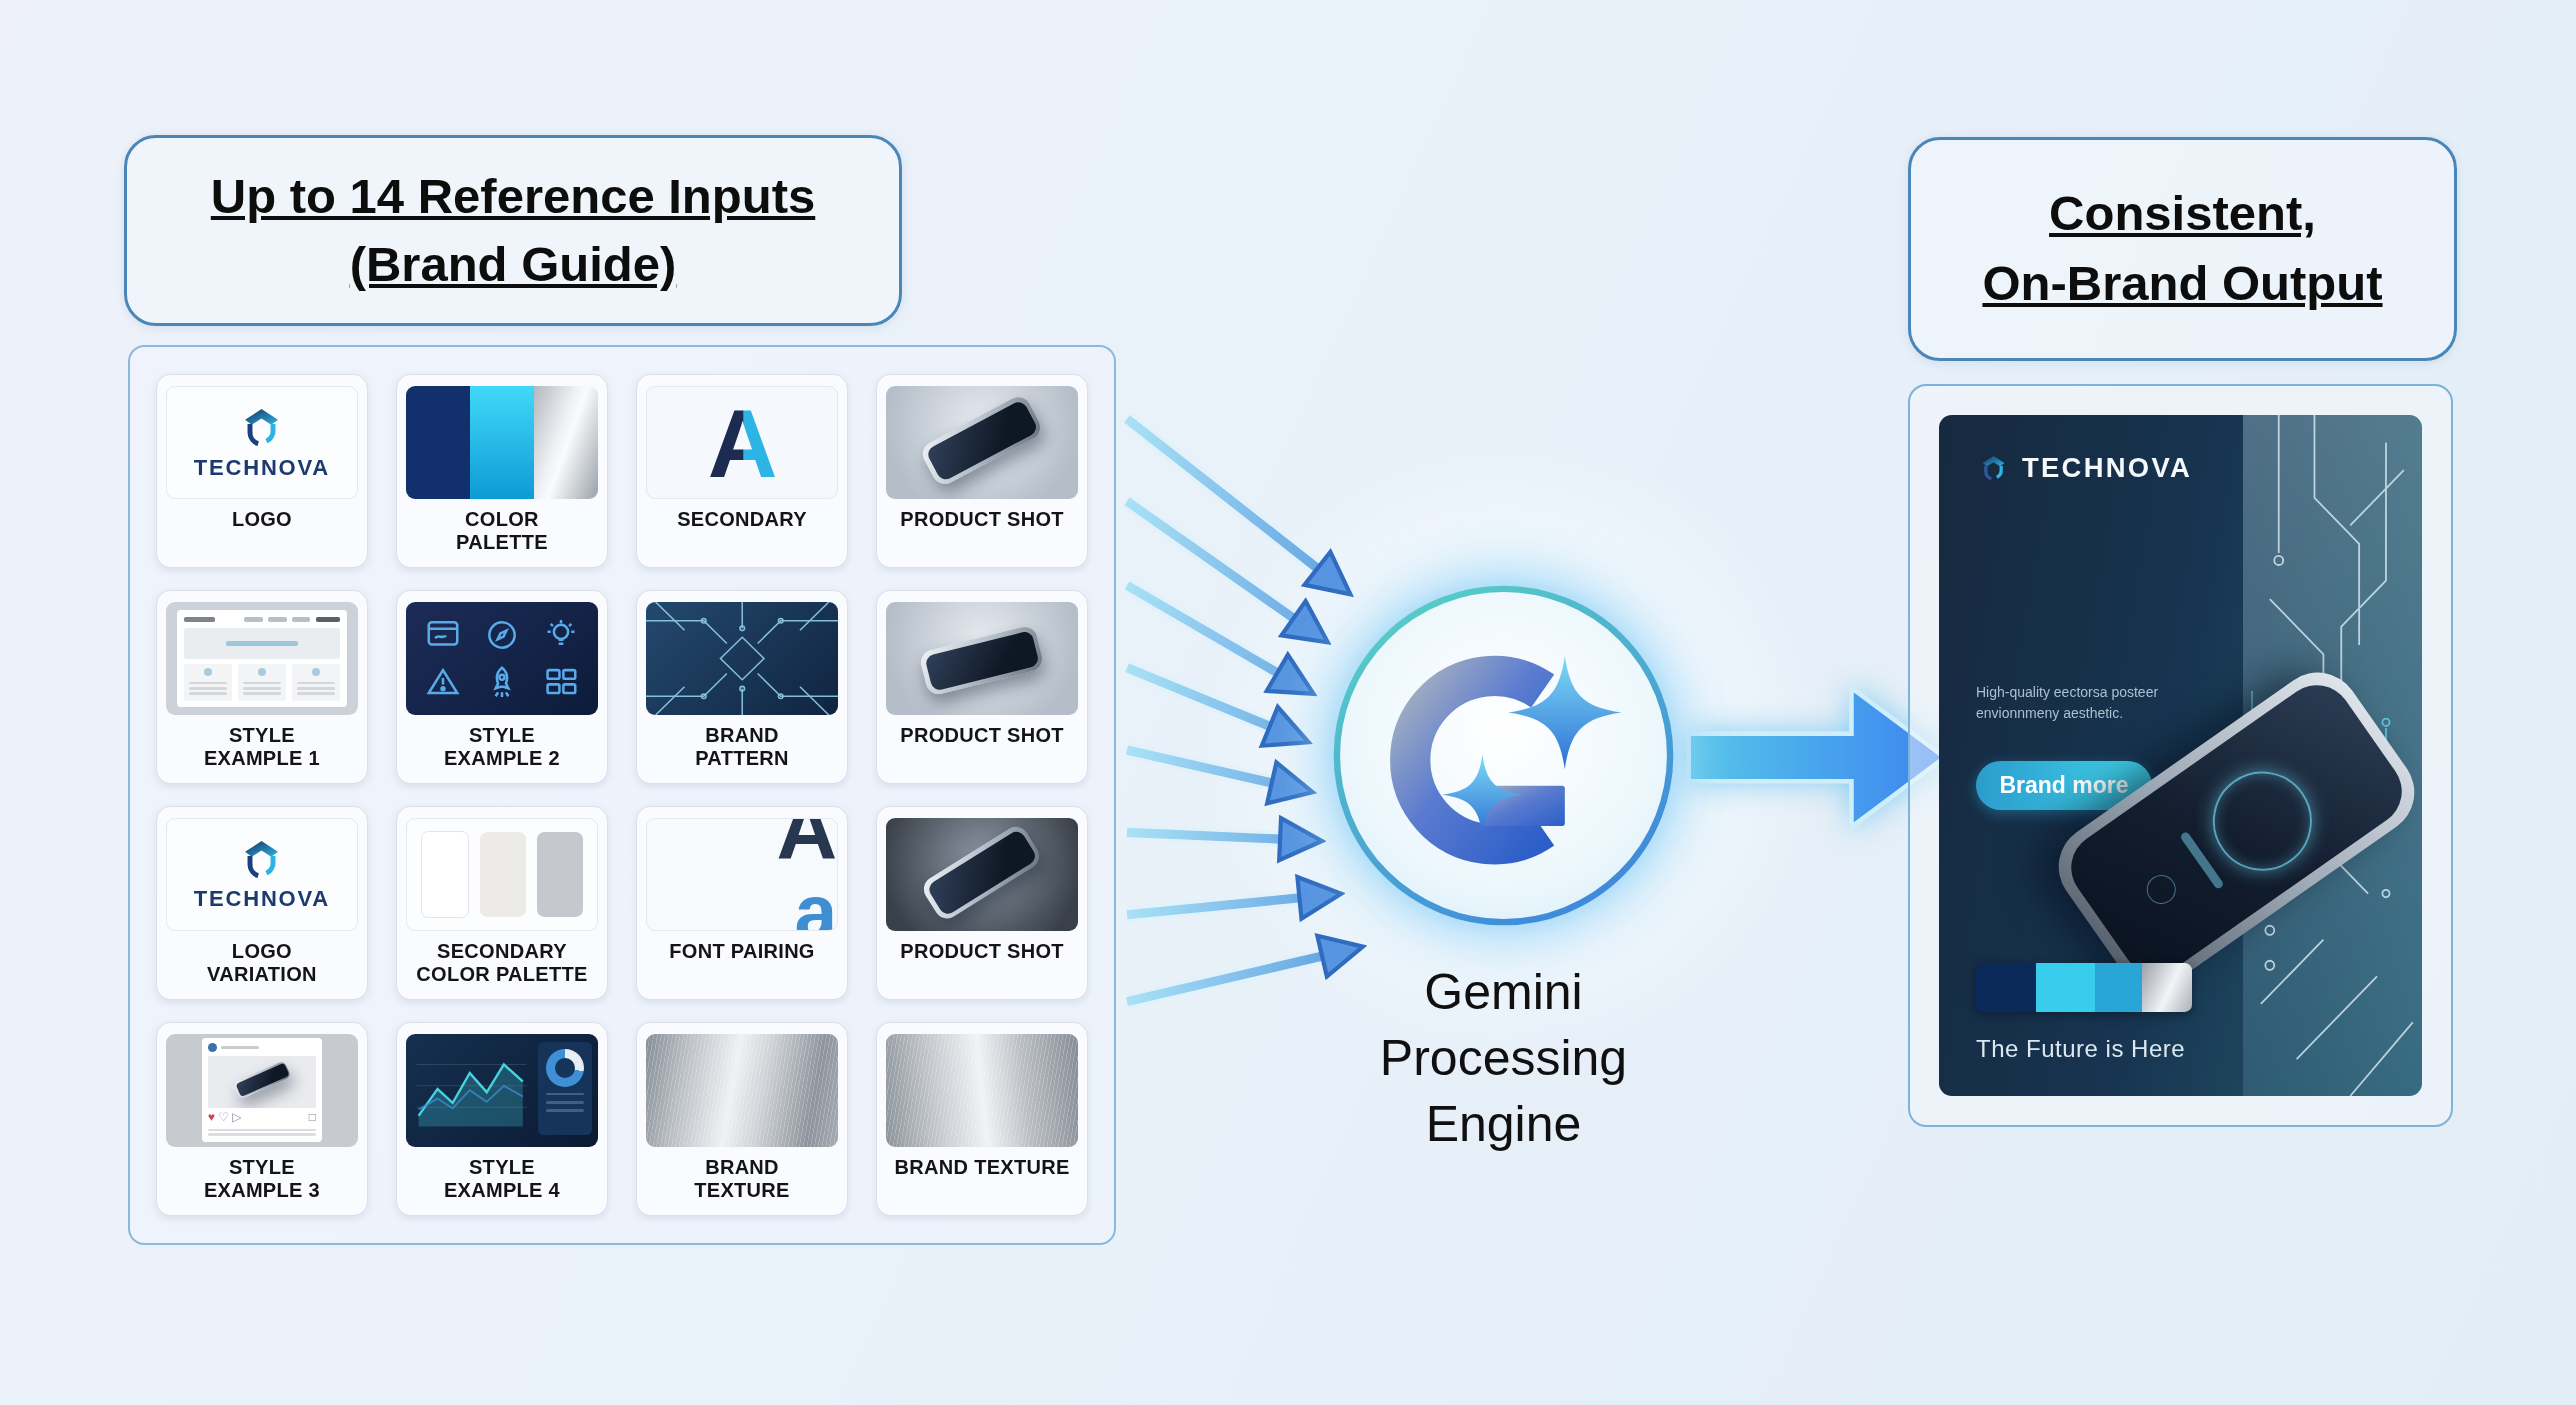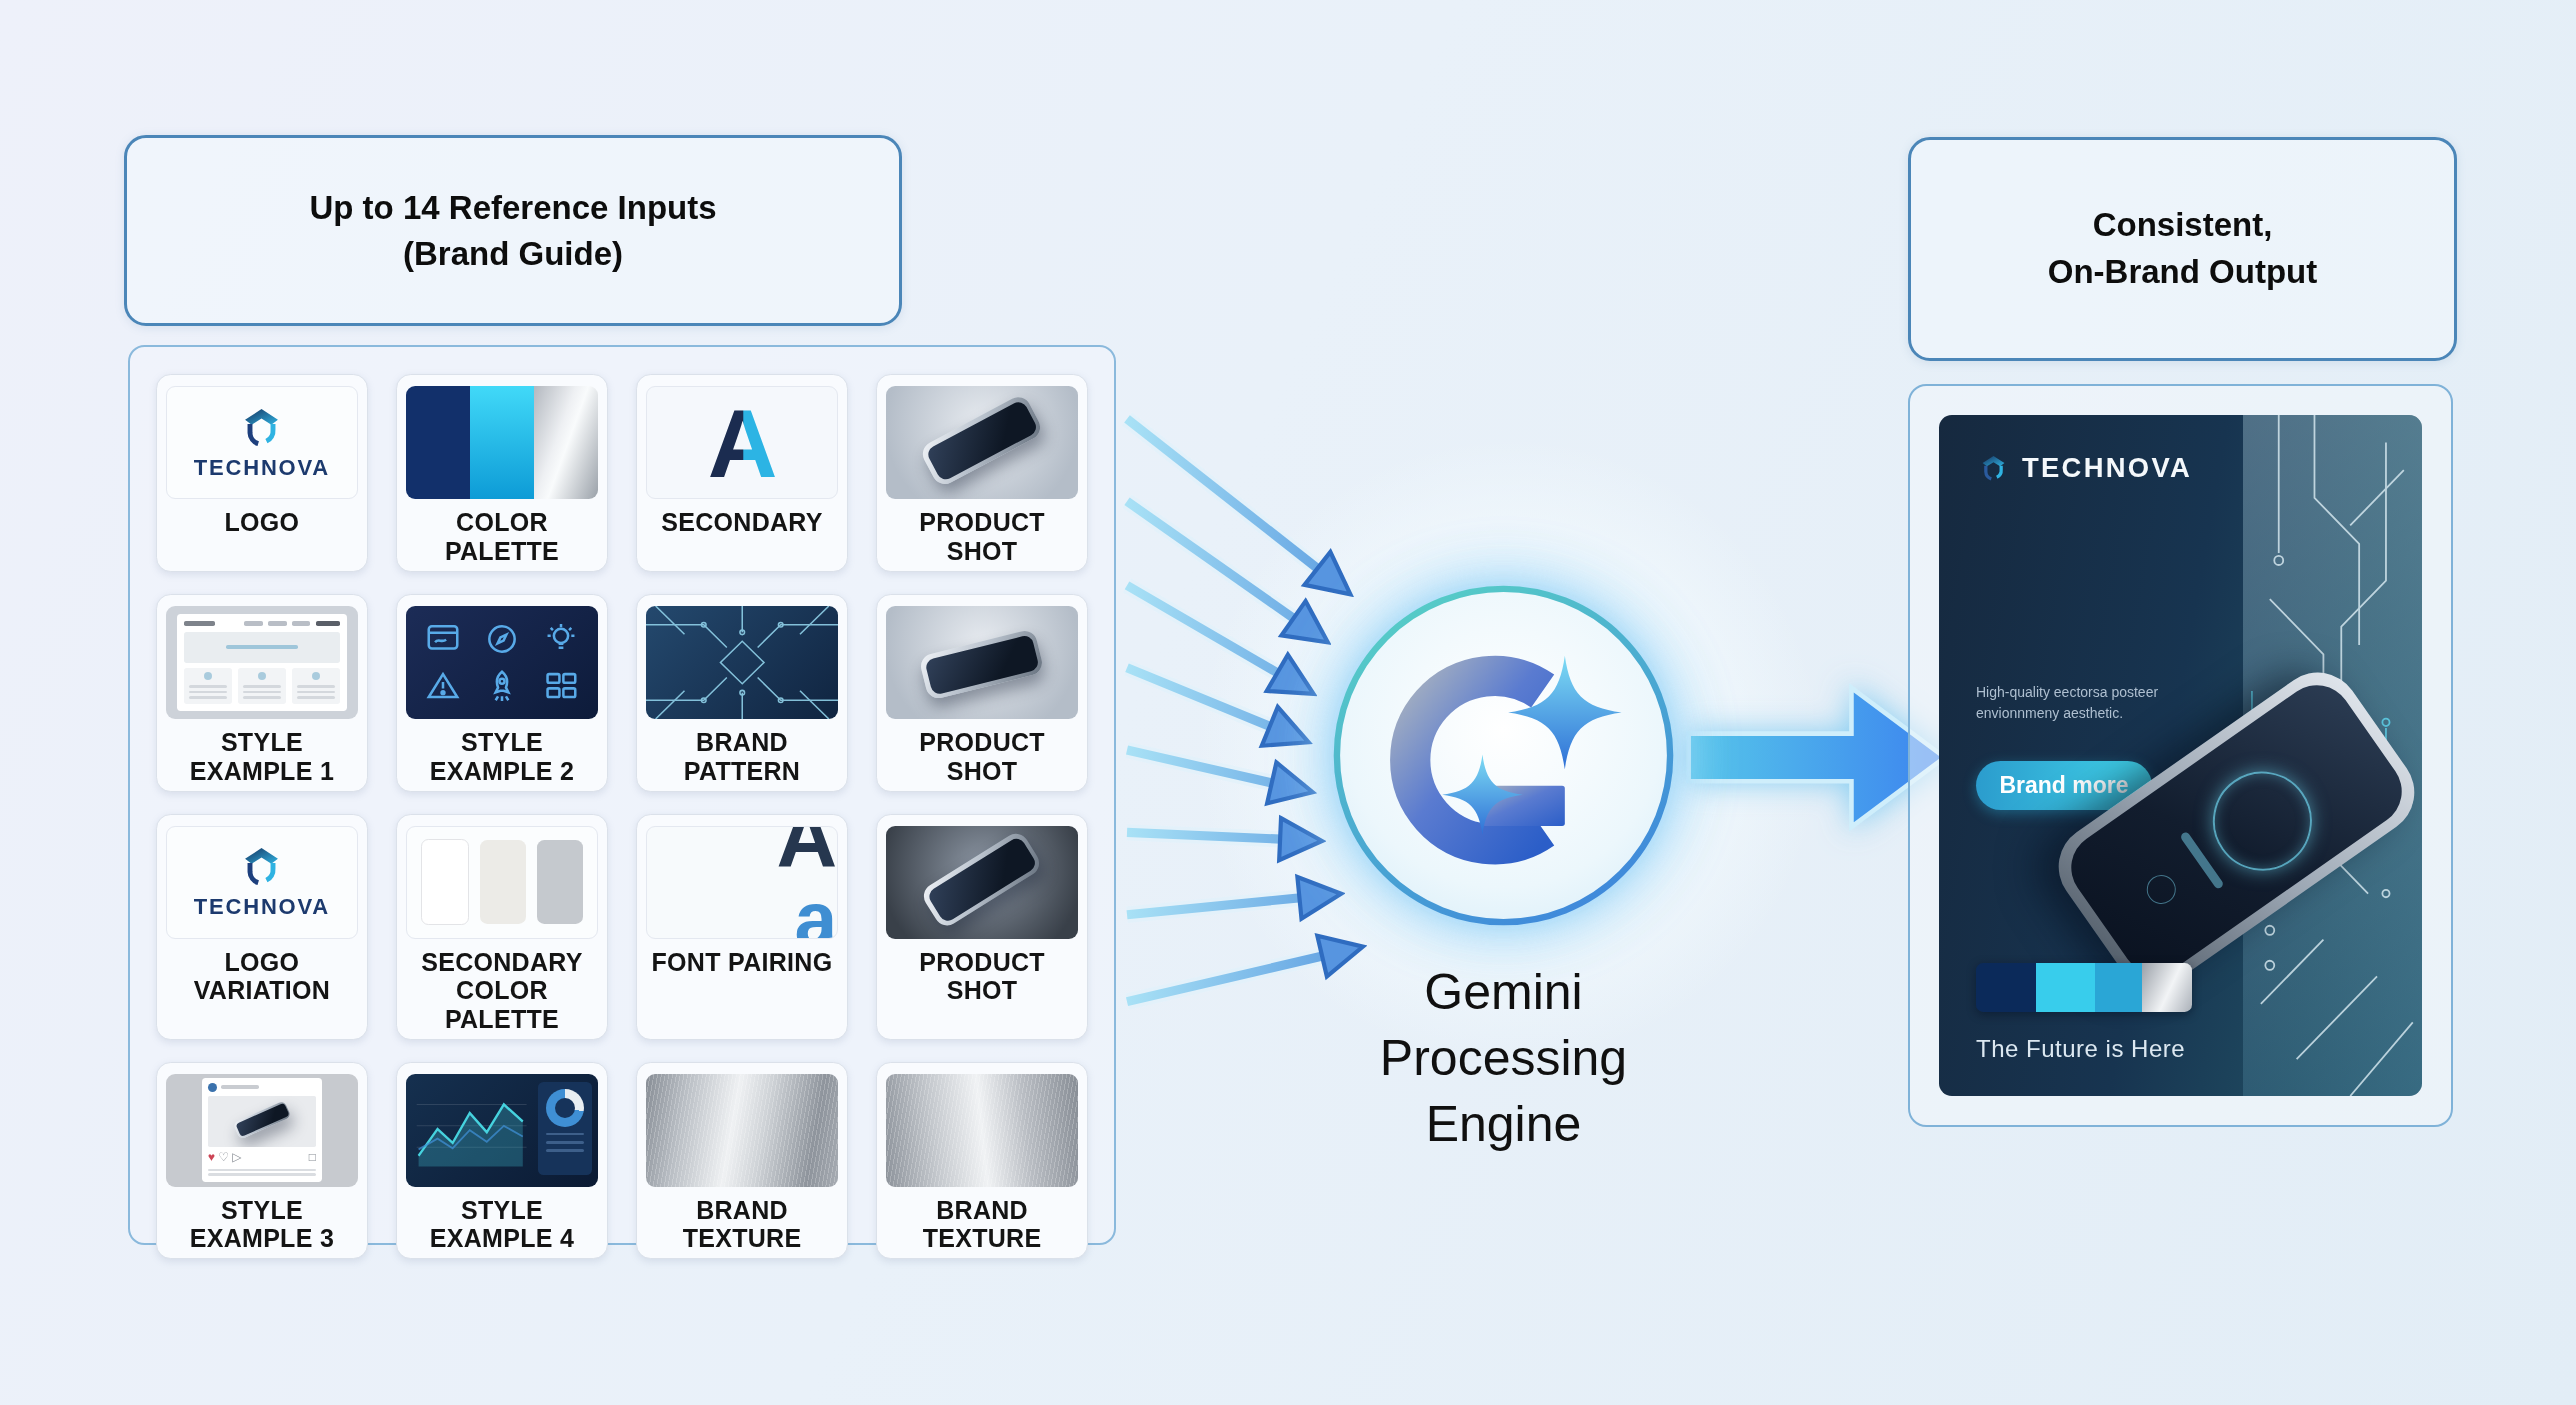--- a/index.html
+++ b/index.html
@@ -4,36 +4,36 @@
 <style>
   html,body{margin:0;padding:0;background:#dfe8f2;}
   .canvas{position:relative;width:2576px;height:1405px;overflow:hidden;
     background:linear-gradient(115deg,#eef1fa 0%,#e9f1f9 45%,#e2edf6 100%);
     font-family:"Liberation Sans","DejaVu Sans",sans-serif;color:#111;}
   .center-glow{position:absolute;left:1198px;top:430px;width:622px;height:640px;border-radius:50%;
     background:radial-gradient(circle,#ffffff 0%,rgba(245,252,255,.95) 30%,rgba(240,250,255,0) 70%);}
 
   
   .title-box{position:absolute;display:flex;align-items:center;justify-content:center;text-align:center;
-    border:3.7px solid #4b86b8;border-radius:22px;background:rgba(243,248,254,.55);
-    font-weight:bold;font-size:33px;line-height:1.38;white-space:pre-line;color:#0d0d0d;
-    box-shadow:0 1.8px 9.1px rgba(90,130,170,.15);}
+    border:3.7px solid #4b86b8;border-radius:32px;background:rgba(243,248,254,.55);
+    font-weight:bold;font-size:49px;line-height:1.38;white-space:pre-line;color:#0d0d0d;
+    box-shadow:0 1.8px 9.1px rgba(90,130,170,.15);text-decoration:underline;}
   .input-title{left:124px;top:135px;width:772px;height:185px;}
   .output-title{left:1908px;top:137px;width:543px;height:218px;line-height:1.42;}
 
   
   .input-panel{position:absolute;left:128px;top:345px;width:988px;height:900px;box-sizing:border-box;
     border:2.7px solid #8ab9dc;border-radius:16.5px;background:rgba(243,247,252,.45);
     padding:27.4px 25.6px;display:grid;grid-template-columns:repeat(4,1fr);grid-template-rows:repeat(4,1fr);
     gap:22px 27.4px;}
   .tile{background:#f9fbfe;border:1.8px solid #dbe1ea;border-radius:14.6px;
     box-shadow:0 2.7px 7.3px rgba(120,140,170,.18);display:flex;flex-direction:column;align-items:center;
     padding:11px 9.1px 5.5px;box-sizing:border-box;}
   .thumb{width:100%;height:113px;border-radius:9.1px;overflow:hidden;position:relative;flex:0 0 auto;}
-  .tile-label{margin-top:9.1px;font-size:25px;font-weight:bold;line-height:1.14;text-align:center;
+  .tile-label{margin-top:9.1px;font-size:20px;font-weight:bold;line-height:1.14;text-align:center;
     color:#141414;white-space:pre-line;letter-spacing:0.3px;}
   .frame{background:#fbfdfe;border:1.8px solid #e4e8f0;box-sizing:border-box;display:flex;
     flex-direction:column;align-items:center;justify-content:center;gap:3.7px;}
   .wordmark{font-size:22px;font-weight:bold;color:#1c3a6e;letter-spacing:1.8px;}
 
   .palette{display:flex;}
   .palette .sw{flex:1;height:100%;}
   .sw-navy{background:#12306b;}
   .sw-cyan{background:linear-gradient(180deg,#41d9f8 0%,#0d9bd6 100%);}
   .sw-silver{background:linear-gradient(110deg,#b3b8bf 0%,#eef0f3 40%,#f9fbfc 52%,#9aa1a9 100%);}

